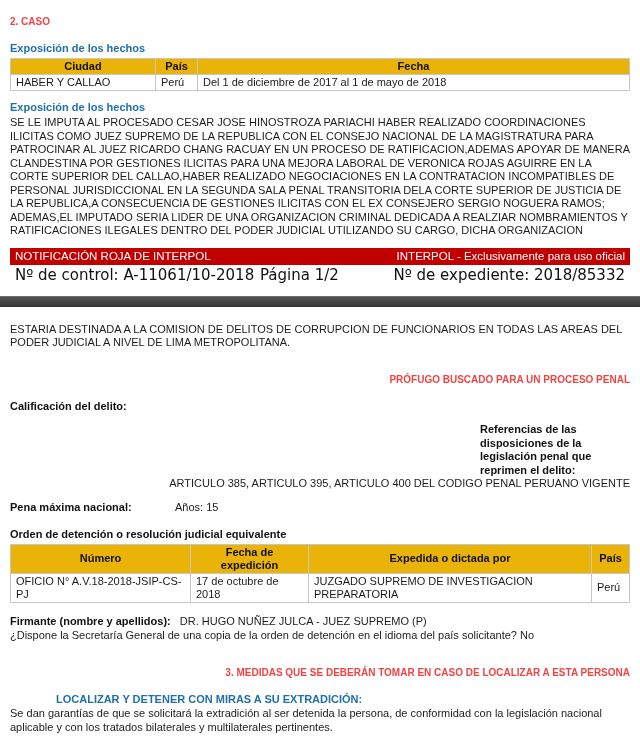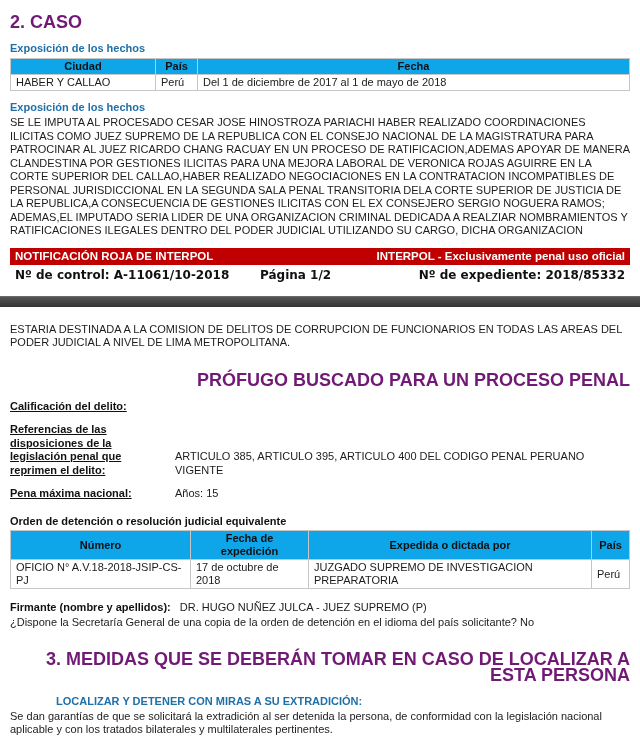--- a/index.html
+++ b/index.html
@@ -3,49 +3,49 @@
 <meta charset="utf-8">
 <style>
   html,body{margin:0;padding:0;}
   body{
     width:640px;height:742px;background:#ffffff;
     font-family:"Liberation Sans",sans-serif;
     color:#1c1c1c;font-size:11px;line-height:13.5px;
     overflow:hidden;
   }
   .page{padding:0 10px;}
-  .h-num{font-size:18px;font-weight:bold;line-height:16px;margin:14px 0 12px;color:#701a75;}
+  .h-num{font-size:10px;font-weight:bold;line-height:16px;margin:14px 0 12px;color:#ef4444;}
   .blue-label{color:#1f6fa8;font-weight:bold;font-size:11px;margin:10px 0 2px;}
   .doc-table{width:100%;border-collapse:collapse;font-size:11px;margin:2px 0 4px;}
   .doc-table th,.doc-table td{border:1px solid #c6c6c6;padding:1px 5px;line-height:13px;}
-  .doc-table th{font-weight:bold;text-align:center;background:#0ea5e9;color:#111;}
+  .doc-table th{font-weight:bold;text-align:center;background:#eab308;color:#111;}
   .doc-table td{text-align:left;color:#1c1c1c;}
   .para{margin:1px 0 0;color:#1c1c1c;}
   .red-banner{
     display:flex;justify-content:space-between;align-items:center;
-    background:#c00000;color:#ffffff;font-weight:bold;font-size:11.5px;
+    background:#c00000;color:#ffffff;font-weight:normal;font-size:11.5px;
     padding:2px 5px;margin-top:10px;line-height:13px;
   }
   .control-row{
     display:flex;align-items:center;
-    font-family:"DejaVu Sans",sans-serif;font-size:12px;color:#111;
-    padding:3px 5px 0;line-height:14px;font-weight:bold;
+    font-family:"DejaVu Sans",sans-serif;font-size:15px;color:#111;
+    padding:3px 5px 0;line-height:14px;
   }
   .control-row .ctl-left{width:245px;}
   .control-row .ctl-mid{flex:1;text-align:left;}
   .control-row .ctl-right{text-align:right;}
   .dark-bar{
     height:10px;background:linear-gradient(#565656,#333333);
     margin:14px -10px 16px;border-top:1px solid #6a6a6a;
   }
   .section-gap{margin-top:22px;text-align:right;}
   .field-row{display:flex;margin:10px 0 0;}
-  .field-row .f-label{width:150px;font-weight:bold;color:#111;flex:none;text-decoration:underline;}
+  .field-row .f-label{width:150px;font-weight:bold;color:#111;flex:none;}
   .field-row .f-value{flex:1;padding-left:15px;}
-  .field-row.align-end{align-items:flex-end;}
+  .field-row.align-end{align-items:flex-end;flex-direction:column;}
   .signer-line{margin-top:12px;}
   .signer-line .f-label{font-weight:bold;color:#111;text-align:center;}
   .question-line{margin-top:1px;}
   .measure-head{color:#1f6fa8;font-weight:bold;margin:12px 0 1px;padding-left:46px;}
   .col-ciudad{width:145px;} .col-pais1{width:42px;}
   .col-numero{width:180px;} .col-fecha{width:118px;} .col-pais2{width:38px;}
   .w-heading{font-weight:bold;color:#111;margin:14px 0 2px;}
 </style>
 </head>
 <body>
@@ -76,21 +76,21 @@
         <td>Del 1 de diciembre de 2017 al 1 de mayo de 2018</td>
       </tr>
     </tbody>
   </table>
 
   <div class="blue-label">Exposición de los hechos</div>
   <div class="para">SE LE IMPUTA AL PROCESADO CESAR JOSE HINOSTROZA PARIACHI HABER REALIZADO COORDINACIONES ILICITAS COMO JUEZ SUPREMO DE LA REPUBLICA CON EL CONSEJO NACIONAL DE LA MAGISTRATURA PARA PATROCINAR AL JUEZ RICARDO CHANG RACUAY EN UN PROCESO DE RATIFICACION,ADEMAS APOYAR DE MANERA CLANDESTINA POR GESTIONES ILICITAS PARA UNA MEJORA LABORAL DE VERONICA ROJAS AGUIRRE EN LA CORTE SUPERIOR DEL CALLAO,HABER REALIZADO NEGOCIACIONES EN LA CONTRATACION INCOMPATIBLES DE PERSONAL JURISDICCIONAL EN LA SEGUNDA SALA PENAL TRANSITORIA DELA CORTE SUPERIOR DE JUSTICIA DE LA REPUBLICA,A CONSECUENCIA DE GESTIONES ILICITAS CON EL EX CONSEJERO SERGIO NOGUERA RAMOS; ADEMAS,EL IMPUTADO SERIA LIDER DE UNA ORGANIZACION CRIMINAL DEDICADA A REALZIAR NOMBRAMIENTOS Y RATIFICACIONES ILEGALES DENTRO DEL PODER JUDICIAL UTILIZANDO SU CARGO, DICHA ORGANIZACION</div>
 
   <div class="red-banner">
     <span>NOTIFICACIÓN ROJA DE INTERPOL</span>
-    <span>INTERPOL - Exclusivamente penal uso oficial</span>
+    <span>INTERPOL - Exclusivamente para uso oficial</span>
   </div>
   <div class="control-row">
     <span class="ctl-left">Nº de control: A-11061/10-2018</span>
     <span class="ctl-mid">Página 1/2</span>
     <span class="ctl-right">Nº de expediente: 2018/85332</span>
   </div>
 
   <div class="dark-bar"></div>
 
   <div class="para">ESTARIA DESTINADA A LA COMISION DE DELITOS DE CORRUPCION DE FUNCIONARIOS EN TODAS LAS AREAS DEL PODER JUDICIAL A NIVEL DE LIMA METROPOLITANA.</div>

